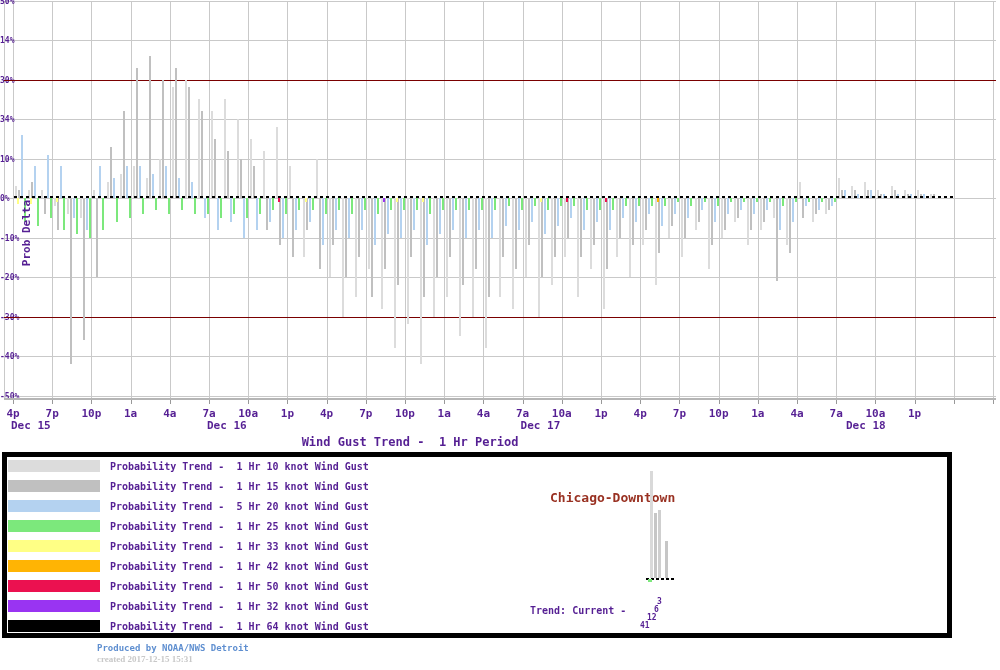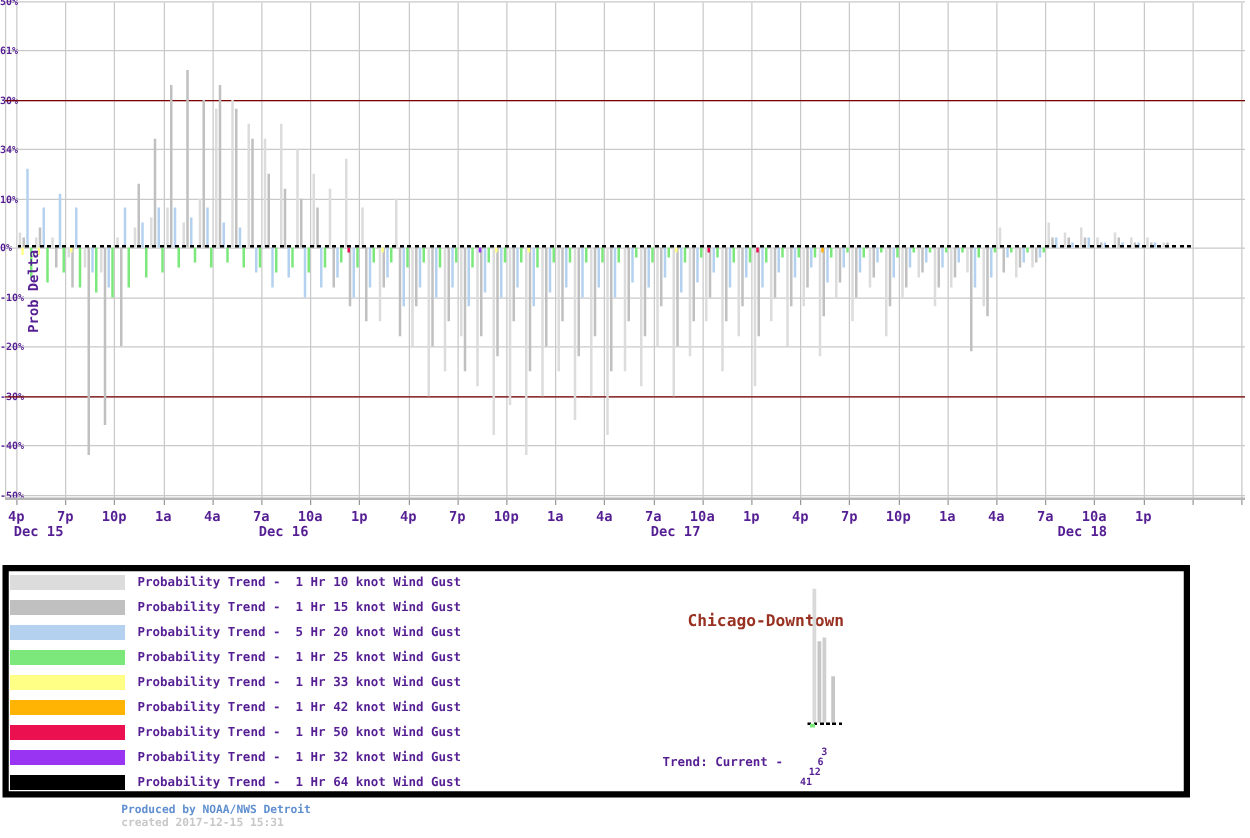--- a/index.html
+++ b/index.html
@@ -37,21 +37,21 @@
       <div style="position: absolute; left: 797px; top: 2px; width: 1px; height: 398px; background: rgb(201, 201, 201);"></div>
       <div style="position: absolute; left: 836.2px; top: 2px; width: 1px; height: 398px; background: rgb(201, 201, 201);"></div>
       <div style="position: absolute; left: 875.4px; top: 2px; width: 1px; height: 398px; background: rgb(201, 201, 201);"></div>
       <div style="position: absolute; left: 914.6px; top: 2px; width: 1px; height: 398px; background: rgb(201, 201, 201);"></div>
       <div style="position: absolute; left: 953.8px; top: 2px; width: 1px; height: 398px; background: rgb(201, 201, 201);"></div>
       <div style="position: absolute; left: 993px; top: 2px; width: 1px; height: 398px; background: rgb(201, 201, 201);"></div>
       <div style="position: absolute; left: 4px; top: 2px; width: 1px; height: 398px; background: rgb(201, 201, 201);"></div>
       <div style="position: absolute; left: 4px; top: 1px; width: 992px; height: 1px; background: rgb(201, 201, 201);"></div>
       <div style="position: absolute; left: 0px; top: -3.5px; font-size: 8px; color: rgb(85, 31, 147); white-space: pre; font-weight: bold;">50%</div>
       <div style="position: absolute; left: 4px; top: 40px; width: 992px; height: 1px; background: rgb(201, 201, 201);"></div>
-      <div style="position: absolute; left: 0px; top: 36px; font-size: 8px; color: rgb(85, 31, 147); white-space: pre; font-weight: bold;">61%</div>
+      <div style="position: absolute; left: 0px; top: 36px; font-size: 8px; color: rgb(85, 31, 147); white-space: pre; font-weight: bold;">14%</div>
       <div style="position: absolute; left: 4px; top: 80px; width: 992px; height: 1px; background: rgb(201, 201, 201);"></div>
       <div style="position: absolute; left: 0px; top: 75.5px; font-size: 8px; color: rgb(85, 31, 147); white-space: pre; font-weight: bold;">30%</div>
       <div style="position: absolute; left: 4px; top: 119px; width: 992px; height: 1px; background: rgb(201, 201, 201);"></div>
       <div style="position: absolute; left: 0px; top: 115px; font-size: 8px; color: rgb(85, 31, 147); white-space: pre; font-weight: bold;">34%</div>
       <div style="position: absolute; left: 4px; top: 159px; width: 992px; height: 1px; background: rgb(201, 201, 201);"></div>
       <div style="position: absolute; left: 0px; top: 154.5px; font-size: 8px; color: rgb(85, 31, 147); white-space: pre; font-weight: bold;">10%</div>
       <div style="position: absolute; left: 4px; top: 198px; width: 992px; height: 1px; background: rgb(201, 201, 201);"></div>
       <div style="position: absolute; left: 0px; top: 194px; font-size: 8px; color: rgb(85, 31, 147); white-space: pre; font-weight: bold;">0%</div>
       <div style="position: absolute; left: 4px; top: 238px; width: 992px; height: 1px; background: rgb(201, 201, 201);"></div>
       <div style="position: absolute; left: 0px; top: 233.5px; font-size: 8px; color: rgb(85, 31, 147); white-space: pre; font-weight: bold;">-10%</div>
@@ -405,20 +405,21 @@
       <div style="position: absolute; left: 953.8px; top: 400px; width: 1px; height: 4px; background: rgb(153, 153, 153);"></div>
       <div style="position: absolute; left: 993px; top: 400px; width: 1px; height: 4px; background: rgb(153, 153, 153);"></div>
       <div style="position: absolute; left: 11px; top: 419px; font-size: 11px; color: rgb(85, 31, 147); white-space: pre; font-weight: bold;">Dec 15</div>
       <div style="position: absolute; left: 207px; top: 419px; font-size: 11px; color: rgb(85, 31, 147); white-space: pre; font-weight: bold;">Dec 16</div>
       <div style="position: absolute; left: 520.6px; top: 419px; font-size: 11px; color: rgb(85, 31, 147); white-space: pre; font-weight: bold;">Dec 17</div>
       <div style="position: absolute; left: 845.96px; top: 419px; font-size: 11px; color: rgb(85, 31, 147); white-space: pre; font-weight: bold;">Dec 18</div>
     </div>
 
   <div id="ylab" class="txt" style="left: -33px; top: 226px; width: 120px; height: 14px; text-align: center; font-size: 11px; transform: rotate(-90deg); color: rgb(85, 31, 147);">Prob Delta</div>
 
+  <div class="txt" style="left: 260px; top: 435px; width: 300px; text-align: center; font-size: 12px; color: rgb(85, 31, 147);">Wind Gust Trend -  1 Hr Period</div>
 
   <div class="abs" style="left:2px;top:452px;width:940px;height:176px;border:5px solid #000;background:#fff;"></div>
   <div id="legend" class="abs" style="left:0;top:0;">
       <div style="position: absolute; left: 0px; top: 0px;">
         <div style="position: absolute; left: 8px; top: 460px; width: 92px; height: 12px; background: rgb(220, 220, 220);"></div>
         <div style="position: absolute; left: 110px; top: 461px; font-size: 10px; color: rgb(85, 31, 147); white-space: pre; font-weight: bold;">Probability Trend -  1 Hr 10 knot Wind Gust</div>
       </div>
       <div style="position: absolute; left: 0px; top: 0px;">
         <div style="position: absolute; left: 8px; top: 480px; width: 92px; height: 12px; background: rgb(192, 192, 192);"></div>
         <div style="position: absolute; left: 110px; top: 481px; font-size: 10px; color: rgb(85, 31, 147); white-space: pre; font-weight: bold;">Probability Trend -  1 Hr 15 knot Wind Gust</div>
@@ -464,14 +465,14 @@
     </div>
   <div class="txt" style="left: 530px; top: 605px; font-size: 10px; color: rgb(85, 31, 147);">Trend: Current - </div>
   <div id="lags" class="abs" style="left:0;top:0;">
       <div style="position: absolute; left: 657px; top: 597px; font-size: 8px; color: rgb(85, 31, 147); white-space: pre; font-weight: bold;">3</div>
       <div style="position: absolute; left: 654px; top: 605px; font-size: 8px; color: rgb(85, 31, 147); white-space: pre; font-weight: bold;">6</div>
       <div style="position: absolute; left: 647px; top: 613px; font-size: 8px; color: rgb(85, 31, 147); white-space: pre; font-weight: bold;">12</div>
       <div style="position: absolute; left: 640px; top: 621px; font-size: 8px; color: rgb(85, 31, 147); white-space: pre; font-weight: bold;">41</div>
     </div>
 
   <div class="txt" style="left: 97px; top: 643px; font-size: 9px; color: rgb(95, 143, 208);">Produced by NOAA/NWS Detroit</div>
-  <div class="txt" style="left: 97px; top: 654px; font-size: 9px; color: rgb(200, 200, 200);">created 2017-12-15 15:31</div>
+  <div class="txt" style="left: 97px; top: 654px; font-size: 9px; color: rgb(200, 200, 200); font-family: Liberation Serif, serif;">created 2017-12-15 15:31</div>
 </div>
 
 </body></html>

